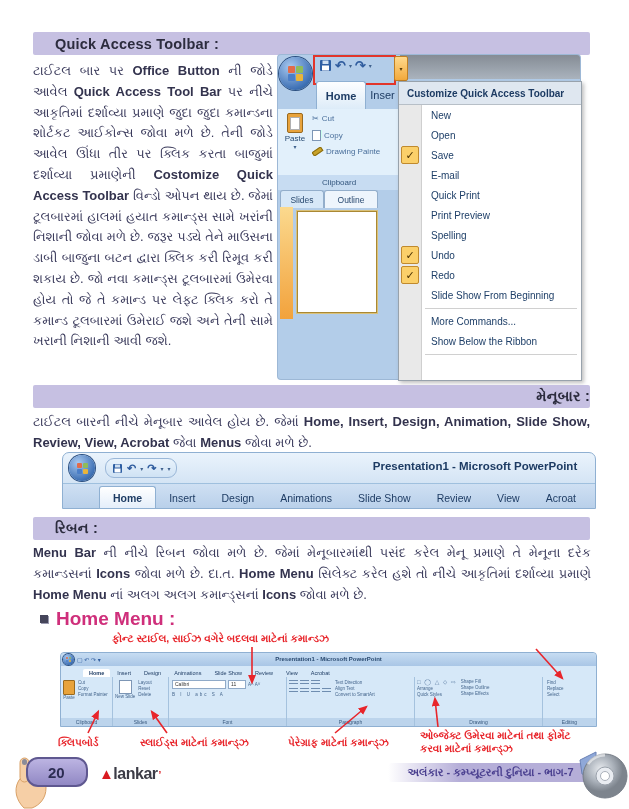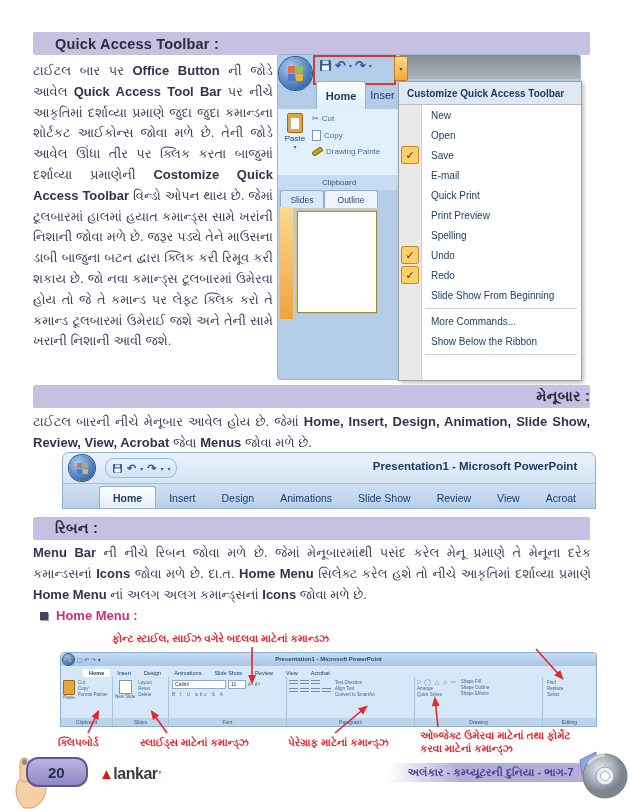--- a/index.html
+++ b/index.html
@@ -312,21 +312,21 @@
 
   <div class="strip" style="top:517px;">
     <b>રિબન :</b>
   </div>
   <div class="abs para" style="left:33px;top:543px;width:558px;">
     <span class="enr">Menu Bar</span><span> ની નીચે રિબન જોવા મળે છે. જેમાં મેનૂબારમાંથી પસંદ કરેલ મેનૂ પ્રમાણે તે મેનૂના દરેક કમાન્ડસનાં </span><span class="enr">Icons</span><span> જોવા મળે છે. દા.ત. </span><span class="enr">Home Menu</span><span> સિલેક્ટ કરેલ હશે તો નીચે આકૃતિમાં દર્શાવ્યા પ્રમાણે </span><span class="enr">Home Menu</span><span> નાં અલગ અલગ કમાન્ડ્સનાં </span><span class="enr">Icons</span><span> જોવા મળે છે.</span>
   </div>
 
   <div class="abs" style="left:40px;top:608px;display:flex;align-items:center;gap:8px;">
     <span style="width:8px;height:8px;background:#45455a;box-shadow:1px 1px 0 #9a9ab0;"></span>
-    <span style="font-size:13px;font-weight:bold;color:#cf2f7b;">Home Menu :</span>
+    <span style="font-size:19px;font-weight:bold;color:#cf2f7b;">Home Menu :</span>
   </div>
 
   <div class="ann" style="left:112px;top:632px;">ફોન્ટ સ્ટાઈલ, સાઈઝ વગેરે બદલવા માટેનાં કમાન્ડઝ</div>
   <div class="ann" style="left:468px;top:656px;">એડિટિંગ માટેનાં કમાન્ડ્સ</div>
   <div class="ann" style="left:58px;top:736px;">ક્લિપબોર્ડ</div>
   <div class="ann" style="left:140px;top:736px;">સ્લાઈડ્સ માટેનાં કમાન્ડ્ઝ</div>
   <div class="ann" style="left:288px;top:736px;">પેરેગ્રાફ માટેનાં કમાન્ડ્ઝ</div>
   <div class="ann" style="left:420px;top:729px;">
     <div>ઓબ્જેક્ટ ઉમેરવા માટેનાં તથા ફોર્મેટ</div>
     <div>કરવા માટેનાં કમાન્ડ્ઝ</div>

